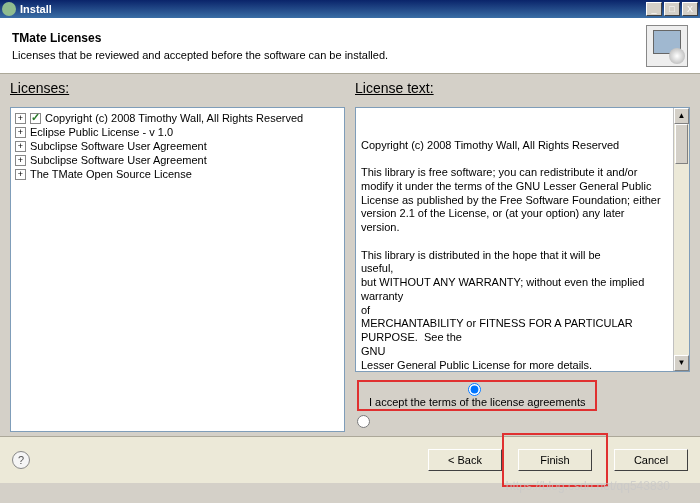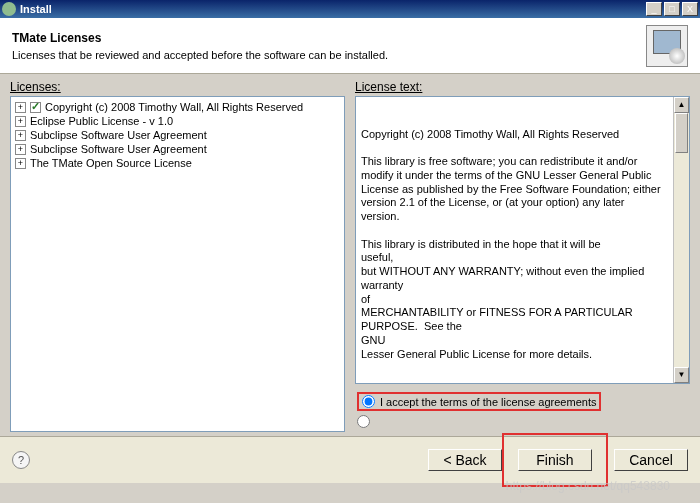--- a/index.html
+++ b/index.html
@@ -11,39 +11,39 @@
 .winbtn { width: 16px; height: 14px; background: #d4d0c8; border: 1px solid #fff; border-right-color: #404040; border-bottom-color: #404040; font-size: 9px; text-align: center; line-height: 12px; cursor: pointer; font-family: Marlett, Arial; }
 .header { background: #fff; padding: 8px 12px; border-bottom: 1px solid #aca899; display: flex; align-items: center; height: 56px; }
 .header-text { flex: 1; }
 .header h1 { font-size: 12px; font-weight: bold; color: #000; margin-bottom: 4px; }
 .header p { font-size: 11px; color: #000; }
 .header-icon { width: 42px; height: 42px; border: 1px solid #888; background: #eee; position: relative; }
 .header-icon::before { content: ""; position: absolute; top: 4px; left: 6px; width: 26px; height: 22px; background: #a0b8d0; border: 1px solid #666; }
 .header-icon::after { content: ""; position: absolute; bottom: 2px; right: 2px; width: 16px; height: 16px; border-radius: 50%; background: radial-gradient(#fff,#aaa); }
 .content { display: flex; padding: 6px 10px 4px 10px; gap: 10px; height: 362px; }
 .pane { flex: 1; display: flex; flex-direction: column; }
-.pane-label { font-size: 12px; margin-bottom: 2px; text-decoration: underline; }
+.pane-label { font-size: 14px; margin-bottom: 11px; text-decoration: underline; }
 .tree { flex: 1; background: #fff; border: 1px solid #7f9db9; padding: 3px 2px; overflow: auto; font-size: 11px; }
 .tree-item { display: flex; align-items: center; padding: 1px 0; }
 .tree-toggle { width: 11px; height: 11px; border: 1px solid #888; text-align: center; line-height: 8px; font-size: 9px; margin: 0 4px 0 2px; cursor: pointer; background: #fff; }
 .tree-chk { width: 11px; height: 11px; border: 1px solid #888; margin-right: 4px; background: #fff; position: relative; }
 .tree-chk.checked::after { content: "✓"; position: absolute; top: -3px; left: 0; font-size: 11px; color: #2a7a2a; font-weight: bold; }
 .textpane { flex: 1; display: flex; flex-direction: column; }
 .license-text { flex: 1; background: #fff; border: 1px solid #7f9db9; padding: 3px 5px; overflow: auto; font-size: 11px; white-space: pre-wrap; line-height: 1.25; position: relative; }
 .scrollbar { position: absolute; right: 0; top: 0; bottom: 0; width: 16px; background: #ece9d8; border-left: 1px solid #c0c0c0; }
 .scroll-thumb { position: absolute; left: 1px; right: 1px; top: 16px; height: 40px; background: #d4d0c8; border: 1px solid #fff; border-right-color: #808080; border-bottom-color: #808080; }
 .scroll-btn { position: absolute; left: 0; right: 0; height: 16px; background: #d4d0c8; border: 1px solid #fff; border-right-color: #808080; border-bottom-color: #808080; text-align: center; font-size: 8px; line-height: 13px; }
 .radios { padding: 6px 2px 2px 2px; }
 .radio-row { display: flex; align-items: center; padding: 2px 0; font-size: 11px; }
 .radio-row input { margin-right: 5px; }
-.highlight { border: 2px solid #e03030; padding: 1px 3px; display: inline-flex; align-items: center; }
+.highlight { border: 2px solid #e03030; padding: 1px 10px; display: inline-flex; align-items: center; flex-direction: column; }
 .footer { border-top: 1px solid #aca899; padding: 10px 12px; display: flex; align-items: center; height: 47px; background: #ece9d8; }
 .help { width: 18px; height: 18px; border: 1px solid #888; border-radius: 50%; text-align: center; line-height: 16px; font-size: 11px; color: #555; cursor: pointer; background: #f5f5f5; }
 .spacer { flex: 1; }
-.btn { min-width: 74px; height: 22px; background: #ece9d8; border: 1px solid #fff; border-right-color: #404040; border-bottom-color: #404040; font-size: 14px; margin-left: 6px; cursor: pointer; padding: 0 8px; }
+.btn { min-width: 74px; height: 22px; background: #ece9d8; border: 1px solid #fff; border-right-color: #404040; border-bottom-color: #404040; font-size: 11px; margin-left: 6px; cursor: pointer; padding: 0 8px; }
 .btn:disabled { color: #888; }
 .btn-outline { border: 2px solid #e03030; padding: 14px; display: inline-block; }
 .watermark { position: absolute; right: 30px; bottom: 10px; color: #c8c8c8; font-size: 12px; opacity: 0.75; pointer-events: none; }
 .lic-inner { padding-right: 18px; }
 </style>
 </head>
 <body>
 
 <div class="titlebar">
   <div class="icon"></div>

